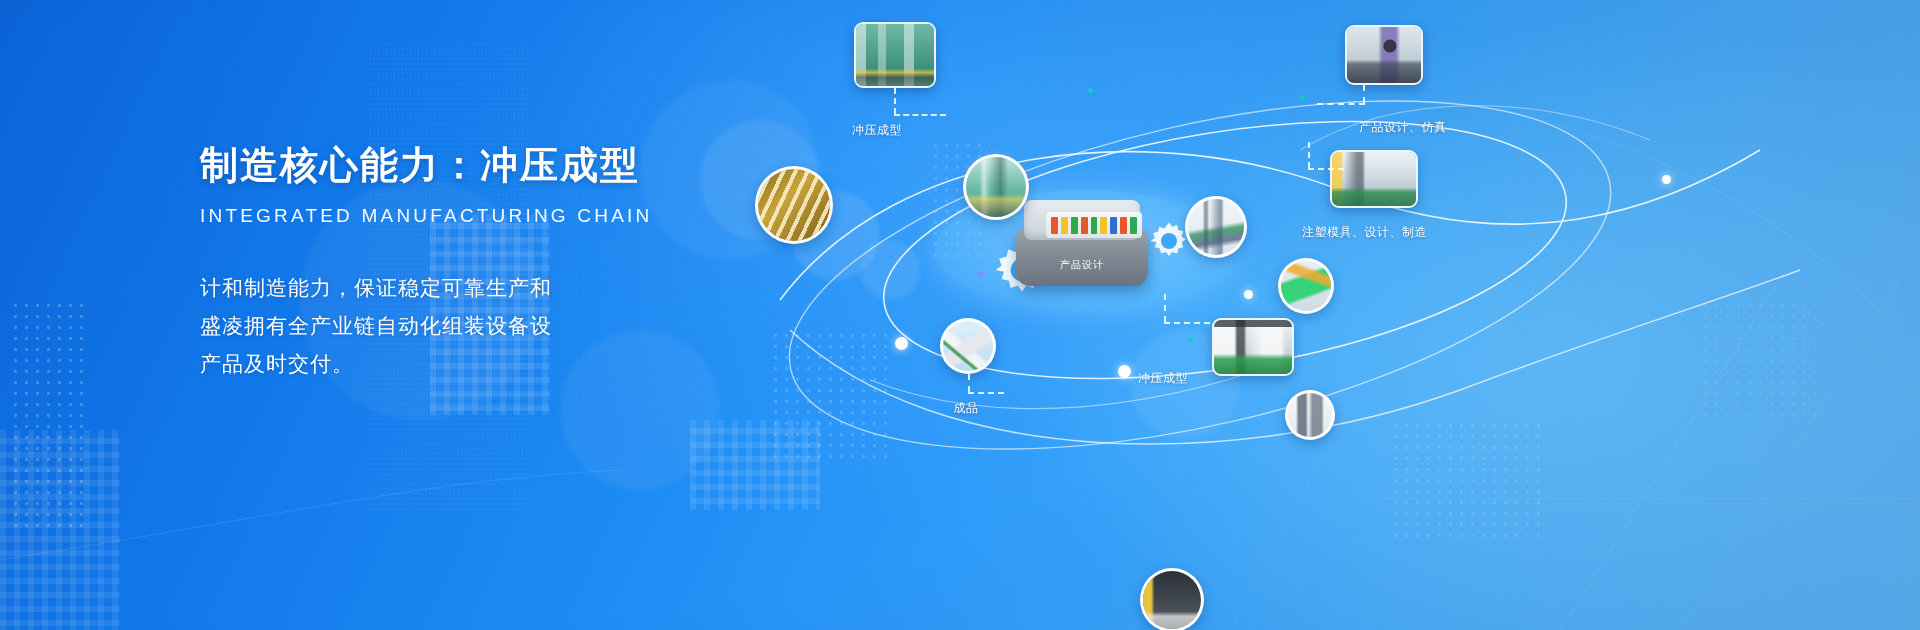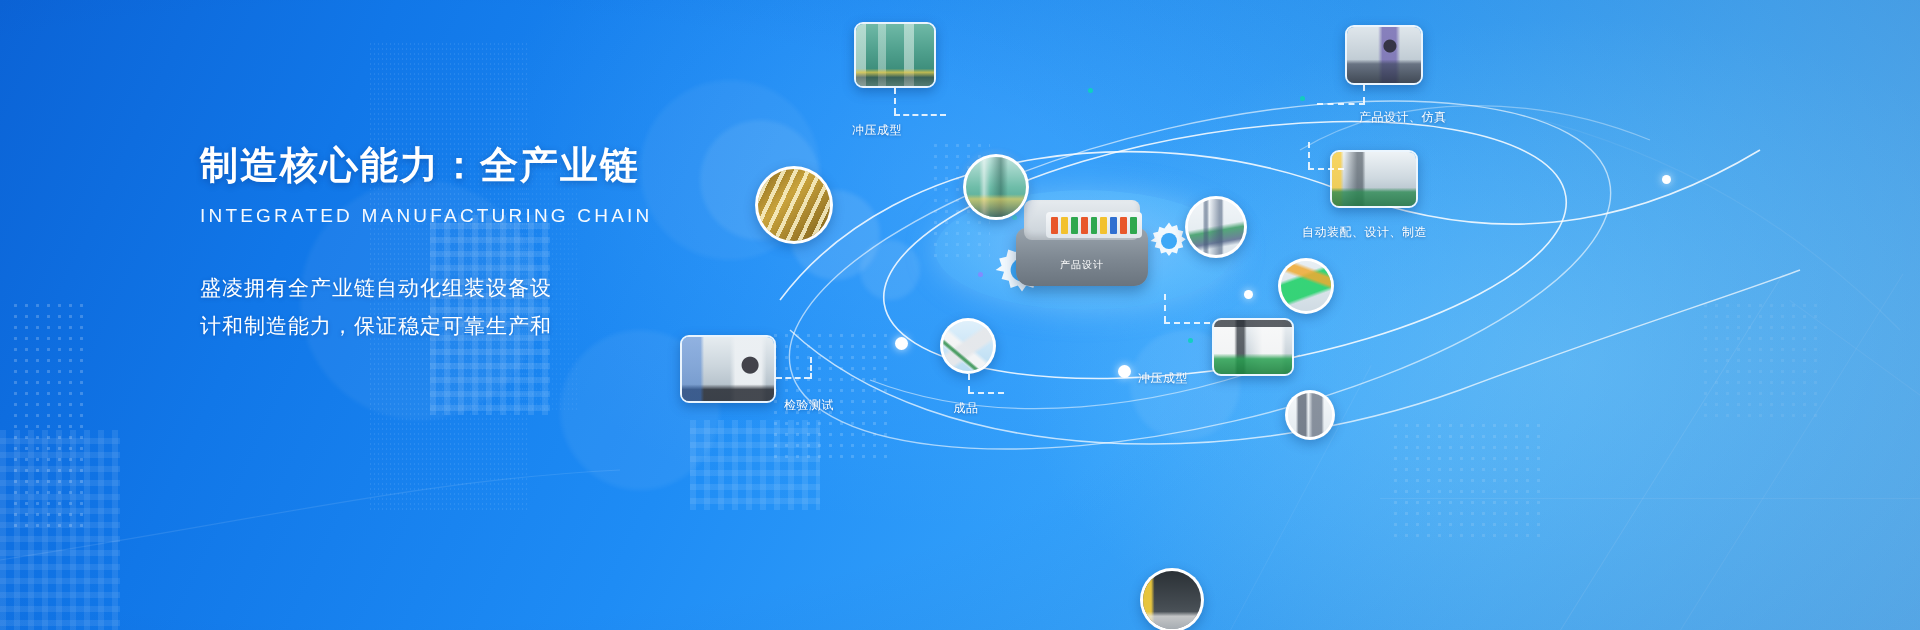--- a/index.html
+++ b/index.html
@@ -180,25 +180,26 @@
     <div class="dline" style="left:1230px; top:630px; width:300px; transform:rotate(-62deg); opacity:.5;"></div>
 
     <svg style="position:absolute;left:0;top:0;width:1920px;height:630px;opacity:.55">
       <path d="M 0 560 C 260 520, 420 480, 620 470" stroke="rgba(255,255,255,.18)" stroke-width="1.2" fill="none"></path>
       <path d="M 1500 110 C 1680 150, 1800 230, 1900 330" stroke="rgba(255,255,255,.16)" stroke-width="1.2" fill="none"></path>
     </svg>
   </div>
   <div class="vig"></div>
 
   <div class="copy">
-    <div class="title">制造核心能力：全产业链</div>
+    <div class="title">制造核心能力：冲压成型</div>
     <div class="subtitle">INTEGRATED MANUFACTURING CHAIN</div>
     <div class="body-copy">
+      <p>计和制造能力，保证稳定可靠生产和</p>
       <p>盛凌拥有全产业链自动化组装设备设</p>
-      <p>计和制造能力，保证稳定可靠生产和</p>
+      <p>产品及时交付。</p>
     </div>
   </div>
 
   <div class="diagram">
 
     <svg class="orbits" viewBox="0 0 1280 630">
       <ellipse cx="585" cy="250" rx="345" ry="118" fill="none" stroke="rgba(255,255,255,.85)" stroke-width="1.6" transform="rotate(-9 585 250)"></ellipse>
       <ellipse cx="560" cy="275" rx="420" ry="150" fill="none" stroke="rgba(255,255,255,.6)" stroke-width="1.4" transform="rotate(-13 560 275)"></ellipse>
       <path d="M 140 300 C 260 140, 520 120, 700 190 C 880 260, 1020 210, 1120 150" fill="none" stroke="rgba(255,255,255,.85)" stroke-width="1.6"></path>
       <path d="M 150 330 C 300 470, 600 470, 820 390 C 980 330, 1080 300, 1160 270" fill="none" stroke="rgba(255,255,255,.7)" stroke-width="1.5"></path>
@@ -279,38 +280,38 @@
 
     <div class="node" style="left:705px; top:25px;">
       <div class="photo" style="width:78px; height:60px;">
         <div class="sc" style="background:linear-gradient(180deg,#dfe6eb 0%,#c3ced6 55%,#a8b5bf 100%)"></div>
         <div class="sc" style="background:linear-gradient(90deg, transparent 42%, rgba(120,110,180,.85) 48% 66%, transparent 72%)"></div>
         <div class="sc" style="background:linear-gradient(180deg, transparent 58%, rgba(60,70,90,.65) 66%, rgba(40,48,60,.8) 100%)"></div>
         <div class="sc" style="background:radial-gradient(circle at 58% 34%, rgba(40,40,50,.85) 0 6px, transparent 7px)"></div>
       </div>
       <div class="dash dash-v" style="left:18px; top:60px; height:18px;"></div>
       <div class="dash dash-h" style="left:-28px; top:78px; width:48px;"></div>
-      <div class="lbl" style="left:14px; top:84px;">产品设计、仿真</div>
+      <div class="lbl" style="left:14px; top:94px;">产品设计、仿真</div>
     </div>
 
     <div class="node circle" style="left:638px; top:52px; width:56px; height:56px;">
       <div class="sc" style="background:linear-gradient(180deg,#e8eff4 0%,#cfdbe3 100%)"></div>
       <div class="sc" style="background:linear-gradient(160deg, transparent 30%, rgba(40,210,110,.92) 36% 64%, transparent 70%)"></div>
       <div class="sc" style="background:linear-gradient(20deg, transparent 58%, rgba(240,170,50,.85) 64% 74%, transparent 80%)"></div>
     </div>
 
     <div class="node" style="left:690px; top:150px;">
       <div class="photo" style="width:88px; height:58px;">
         <div class="sc" style="background:linear-gradient(180deg,#eef3f6 0%,#cfd9e0 48%,#9fb0bb 100%)"></div>
         <div class="sc" style="background:linear-gradient(90deg, rgba(250,205,60,.8) 0 10%, transparent 14%, rgba(60,70,80,.6) 30% 36%, transparent 40%)"></div>
         <div class="sc" style="background:linear-gradient(180deg, transparent 66%, rgba(46,140,84,.8) 74%, rgba(36,120,70,.85) 100%)"></div>
       </div>
       <div class="dash dash-v" style="left:-22px; top:-8px; height:26px;"></div>
       <div class="dash dash-h" style="left:-22px; top:18px; width:36px;"></div>
-      <div class="lbl" style="left:-28px; top:74px;">自动装配、设计、制造</div>
+      <div class="lbl" style="left:-28px; top:74px;">注塑模具、设计、制造</div>
     </div>
 
     <div class="node circle" style="left:645px; top:128px; width:50px; height:50px;">
       <div class="sc" style="background:linear-gradient(180deg,#f5f8fa 0%,#e2e9ee 100%)"></div>
       <div class="sc" style="background:linear-gradient(90deg, transparent 18%, rgba(90,100,115,.8) 24% 40%, transparent 46%, rgba(110,120,135,.8) 56% 76%, transparent 82%)"></div>
     </div>
 
     <div class="node" style="left:572px; top:318px;">
       <div class="photo" style="width:82px; height:58px;">
         <div class="sc" style="background:linear-gradient(180deg,#eef2f5 0%,#d6dee4 42%,#b4c0c8 100%)"></div>
@@ -334,27 +335,15 @@
         <div class="sc" style="background:linear-gradient(180deg,#dff0fb 0%,#b9dcf3 100%)"></div>
         <div class="sc" style="background:linear-gradient(40deg, transparent 26%, rgba(245,245,245,.95) 32% 46%, transparent 52%)"></div>
         <div class="sc" style="background:linear-gradient(-35deg, transparent 34%, rgba(230,232,235,.95) 40% 56%, transparent 62%)"></div>
         <div class="sc" style="background:linear-gradient(40deg, transparent 28%, rgba(40,140,70,.8) 31% 33%, transparent 36%)"></div>
       </div>
       <div class="dash dash-v" style="left:28px; top:56px; height:18px;"></div>
       <div class="dash dash-h" style="left:28px; top:74px; width:36px;"></div>
       <div class="lbl" style="left:26px; top:82px; transform:translateX(-50%);">成品</div>
     </div>
 
-    <div class="node" style="left:40px; top:335px;">
-      <div class="photo" style="width:96px; height:68px;">
-        <div class="sc" style="background:linear-gradient(180deg,#e6ecf0 0%,#ccd6dd 45%,#a6b4bf 100%)"></div>
-        <div class="sc" style="background:linear-gradient(90deg, transparent 52%, rgba(236,240,243,.95) 58% 86%, transparent 92%)"></div>
-        <div class="sc" style="background:radial-gradient(circle at 74% 44%, rgba(48,48,56,.9) 0 8px, transparent 9px)"></div>
-        <div class="sc" style="background:linear-gradient(180deg, transparent 74%, rgba(40,44,52,.85) 82%)"></div>
-        <div class="sc" style="background:linear-gradient(90deg, rgba(60,120,210,.5) 8% 20%, transparent 24%)"></div>
-      </div>
-      <div class="dash dash-h" style="left:96px; top:42px; width:34px;"></div>
-      <div class="dash dash-v" style="left:130px; top:22px; height:22px;"></div>
-      <div class="lbl" style="left:104px; top:62px;">检验测试</div>
-    </div>
 
   </div>
 </div>
 
 </body></html>

